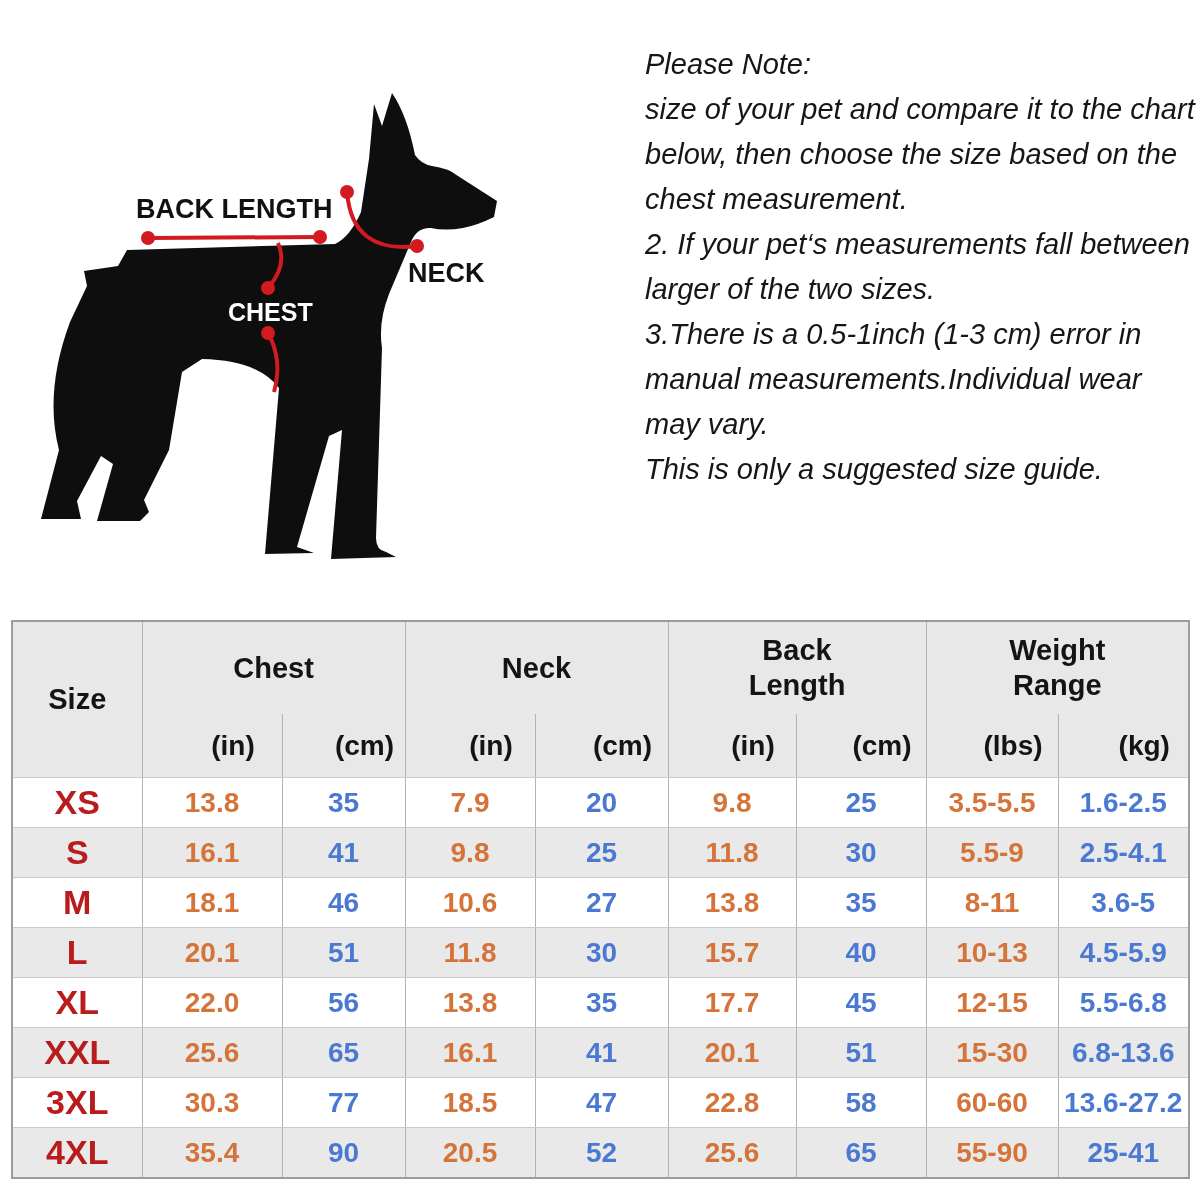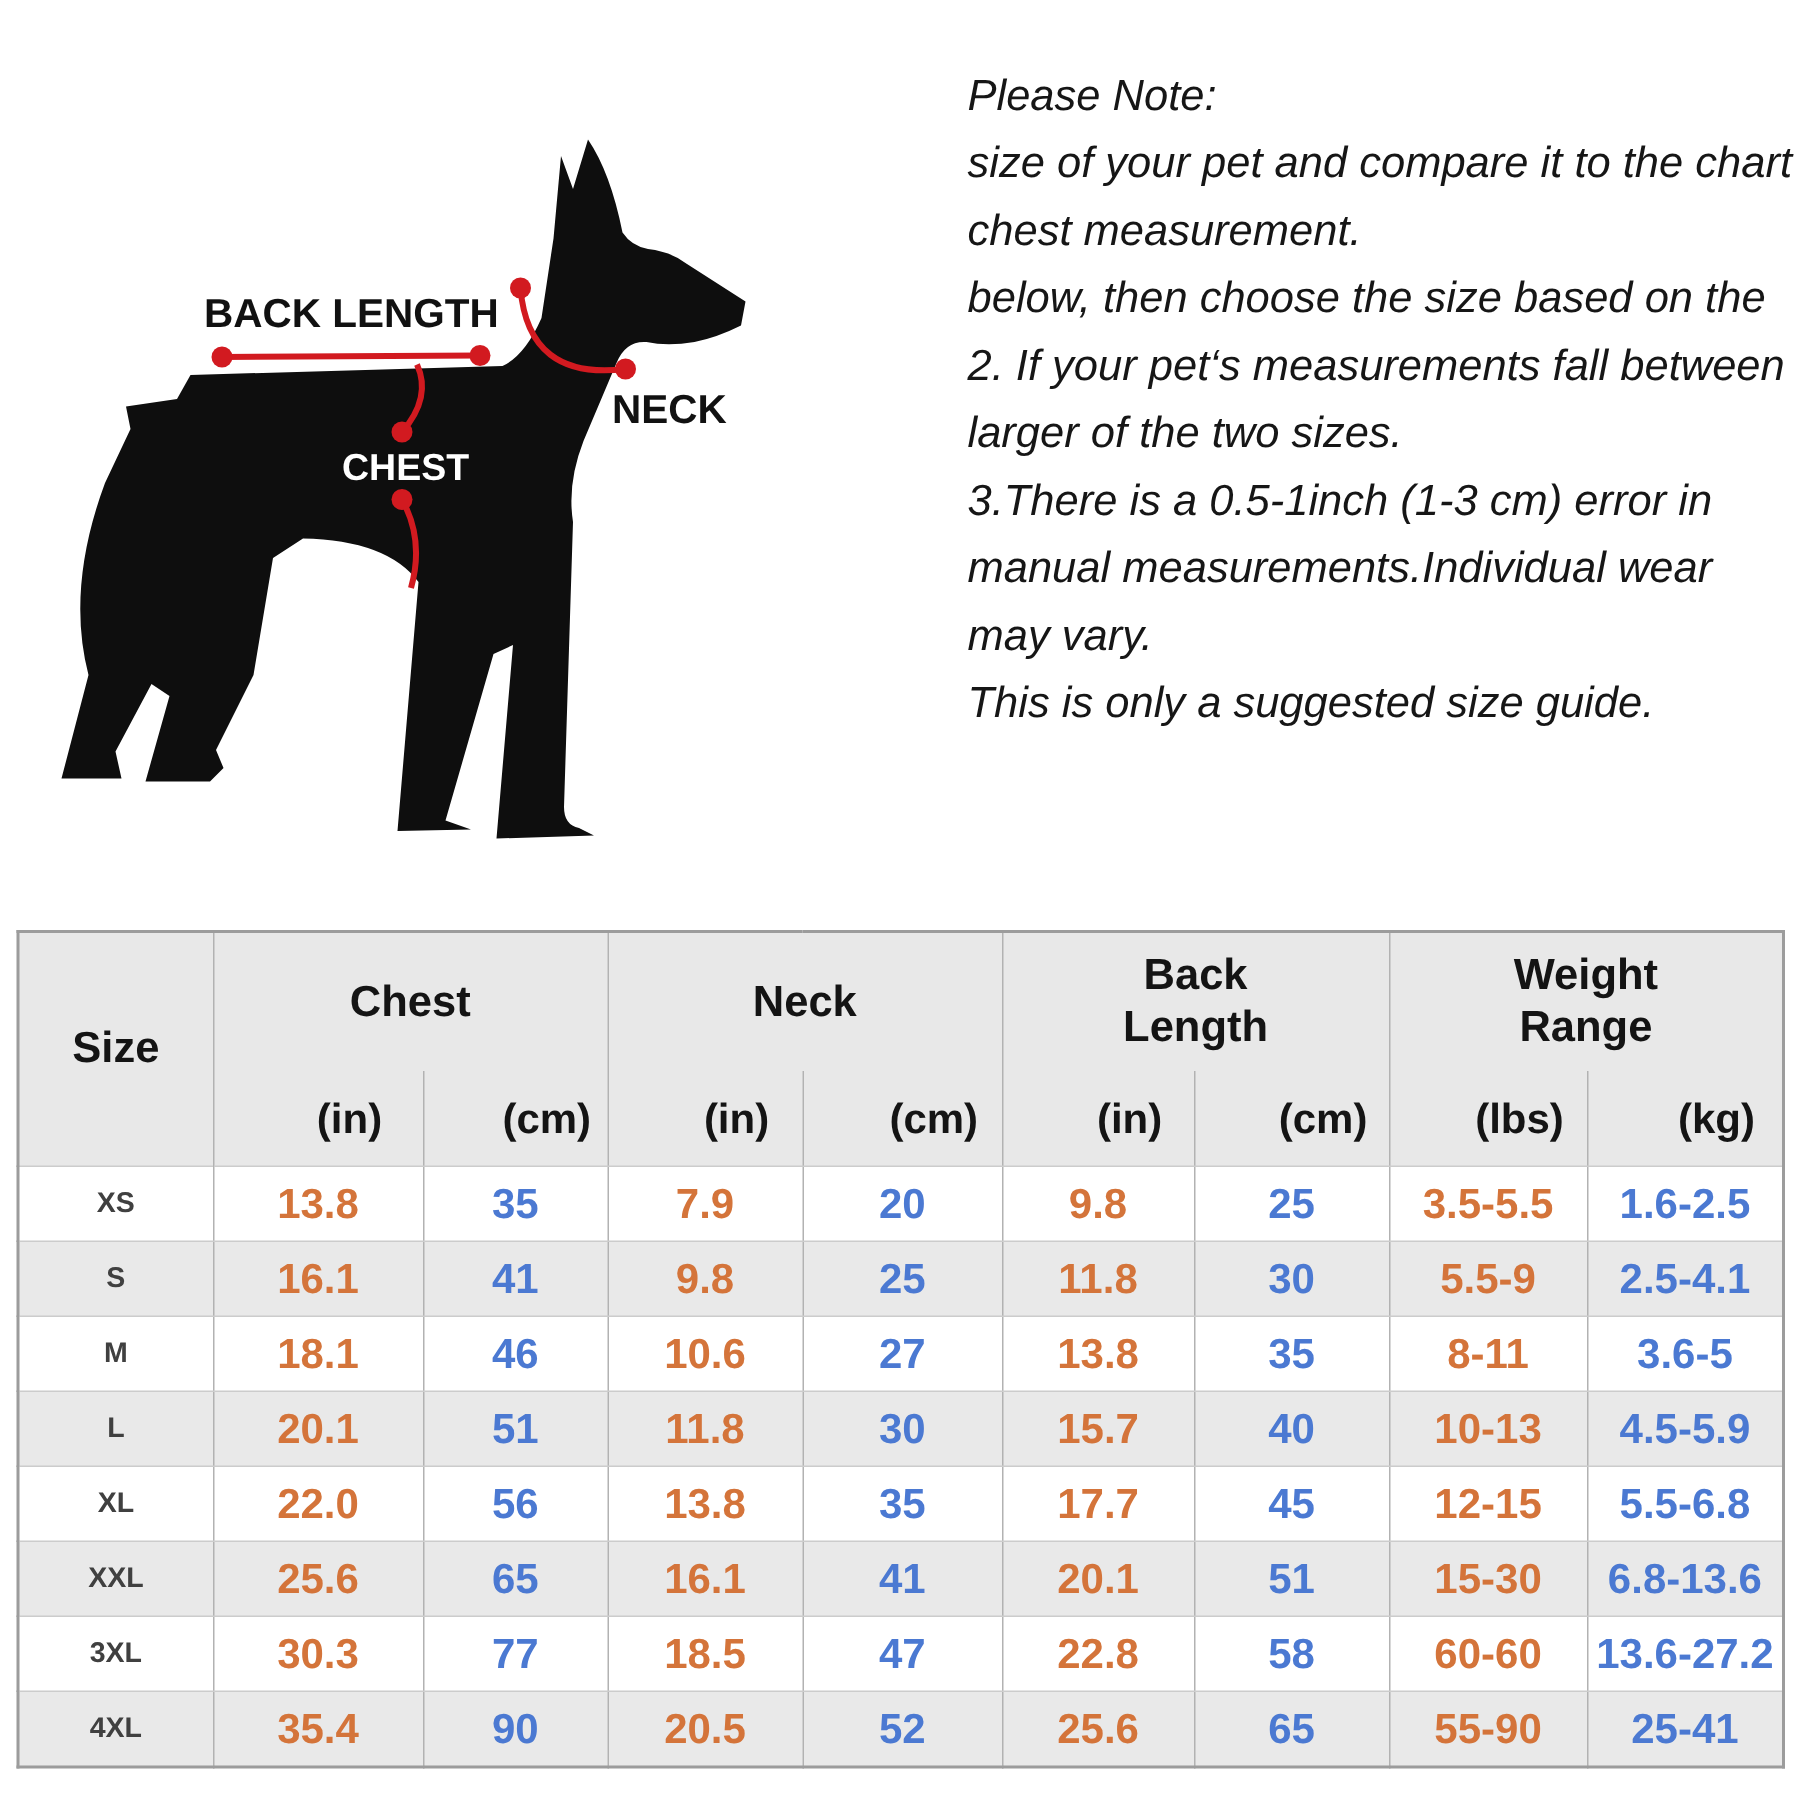--- a/index.html
+++ b/index.html
@@ -34,21 +34,21 @@
   }
   .size-table th,.size-table td{
     text-align:center;vertical-align:middle;padding:0;
     border-left:1px solid #b2b2b2;border-right:1px solid #b2b2b2;
     border-top:1px solid #cccccc;border-bottom:1px solid #cccccc;
   }
   .size-table thead th{background:#e8e8e8;color:#141414;}
   .size-table thead tr.group-row th{border-bottom:0;height:92px;font-size:29px;font-weight:bold;line-height:1.2;white-space:pre-line;}
   .size-table thead tr.unit-row th{border-top:0;height:63px;font-size:28px;font-weight:bold;padding-left:42px;}
   .size-table tbody td{height:49px;font-size:28px;font-weight:bold;}
-  .size-table tbody td.size-cell{color:#404040;font-size:19px;}
+  .size-table tbody td.size-cell{color:#b91c1c;font-size:34px;}
   .size-table tbody tr:nth-child(even) td{background:#e9e9e9;}
   .size-table tbody tr:nth-child(odd) td{background:#ffffff;}
   .imperial{color:var(--orange,#d4743a);}
   .metric{color:var(--blue,#4b79d2);}
 </style>
 </head>
 <body>
 
 <div class="canvas">
 
@@ -104,22 +104,22 @@
     </svg>
     <div class="fig-label back">BACK LENGTH</div>
     <div class="fig-label neck">NECK</div>
     <div class="fig-label chest">CHEST</div>
   </div>
 
   <div class="note">
     <div class="line">Please Note:</div>
     <div id="note-lines">
         <div class="line">size of your pet and compare it to the chart</div>
+        <div class="line">below, then choose the size based on the</div>
         <div class="line">chest measurement.</div>
-        <div class="line">below, then choose the size based on the</div>
         <div class="line">2. If your pet‘s measurements fall between</div>
         <div class="line">larger of the two sizes.</div>
         <div class="line">3.There is a 0.5-1inch (1-3 cm) error in</div>
         <div class="line">manual measurements.Individual wear</div>
         <div class="line">may vary.</div>
         <div class="line">This is only a suggested size guide.</div>
       </div>
   </div>
 
   <table class="size-table">

